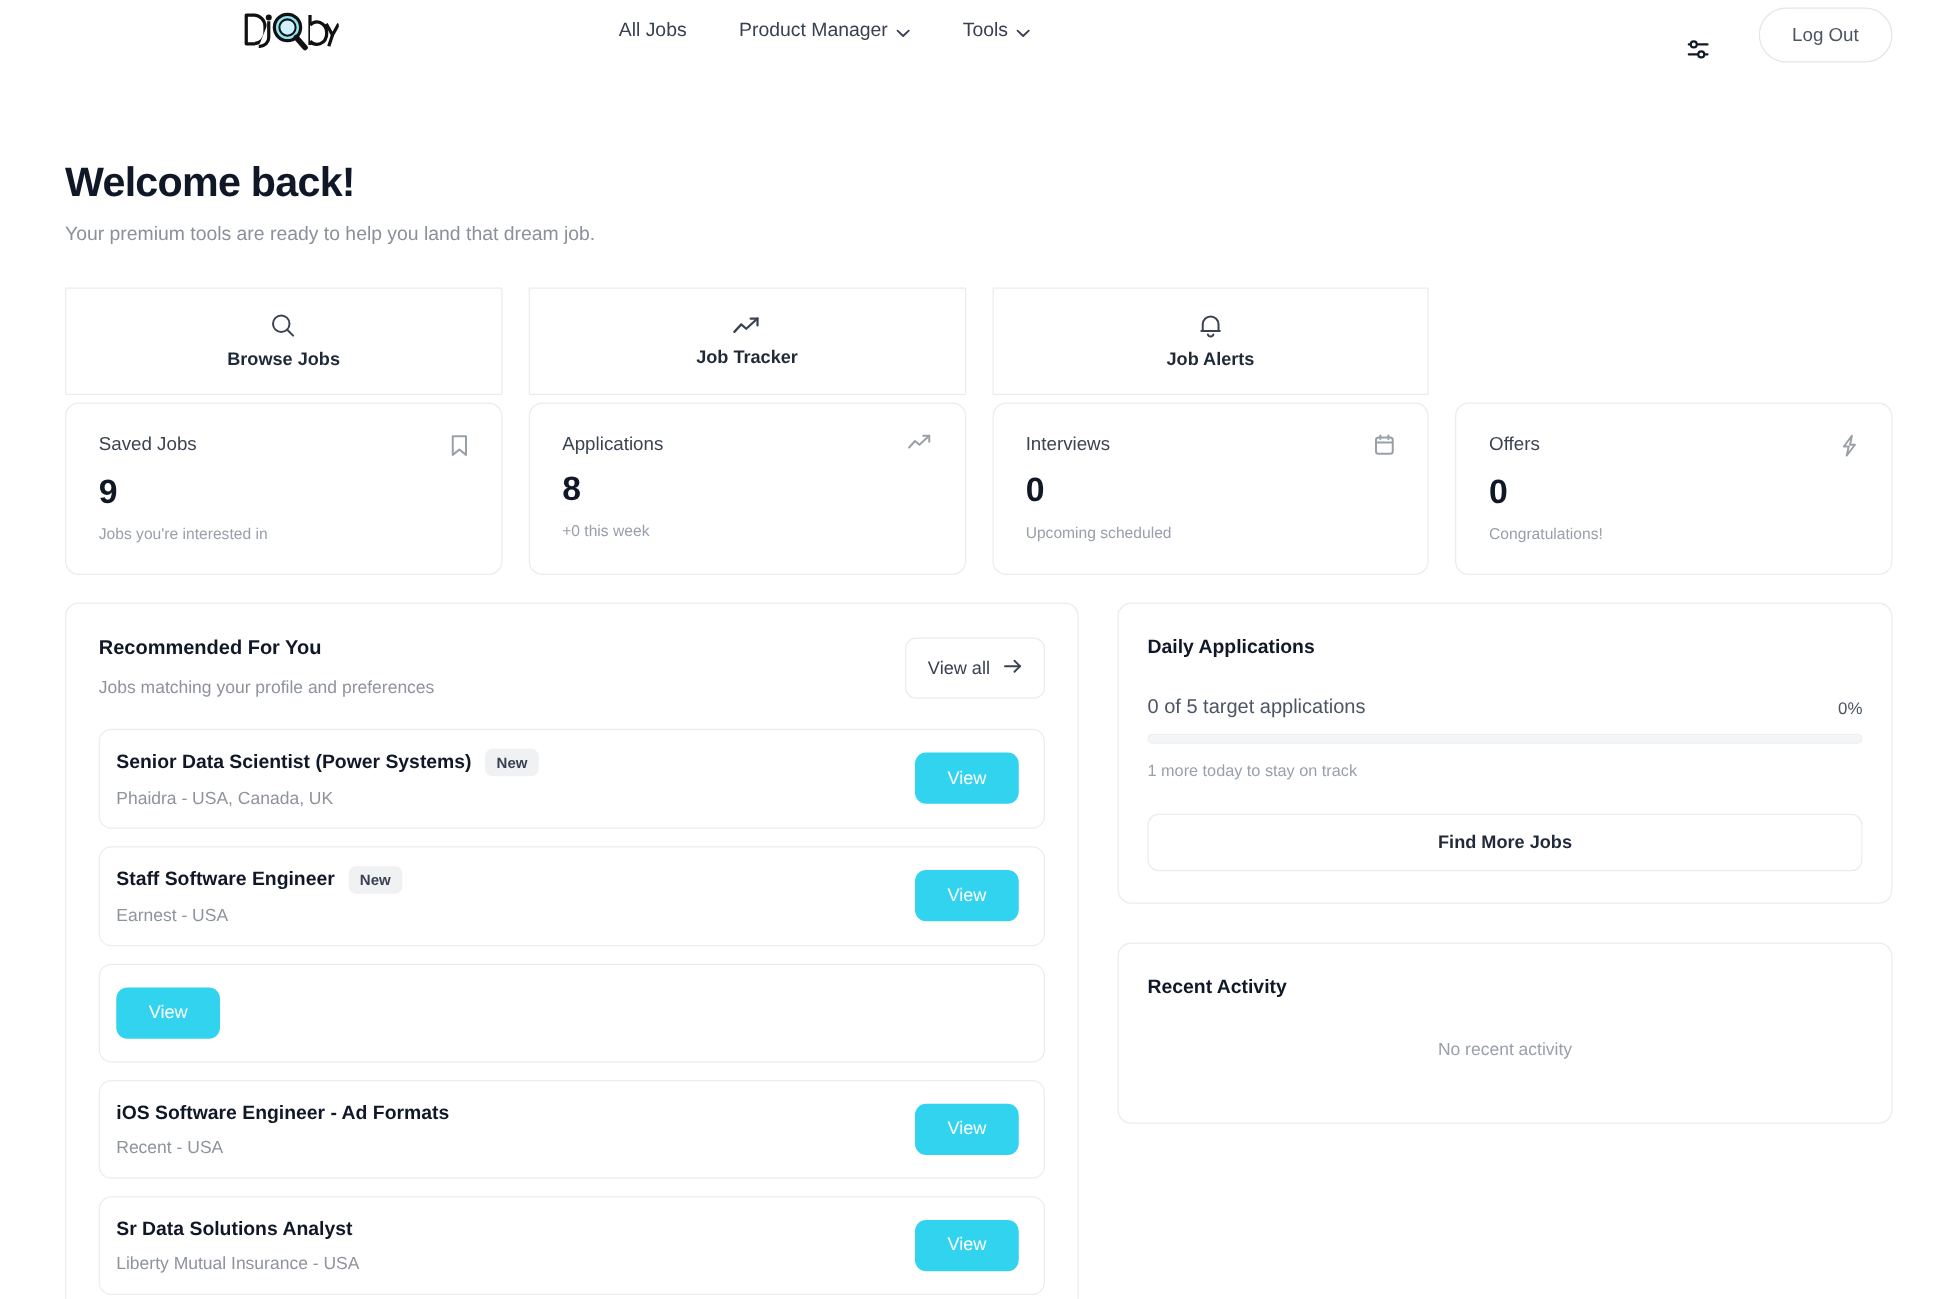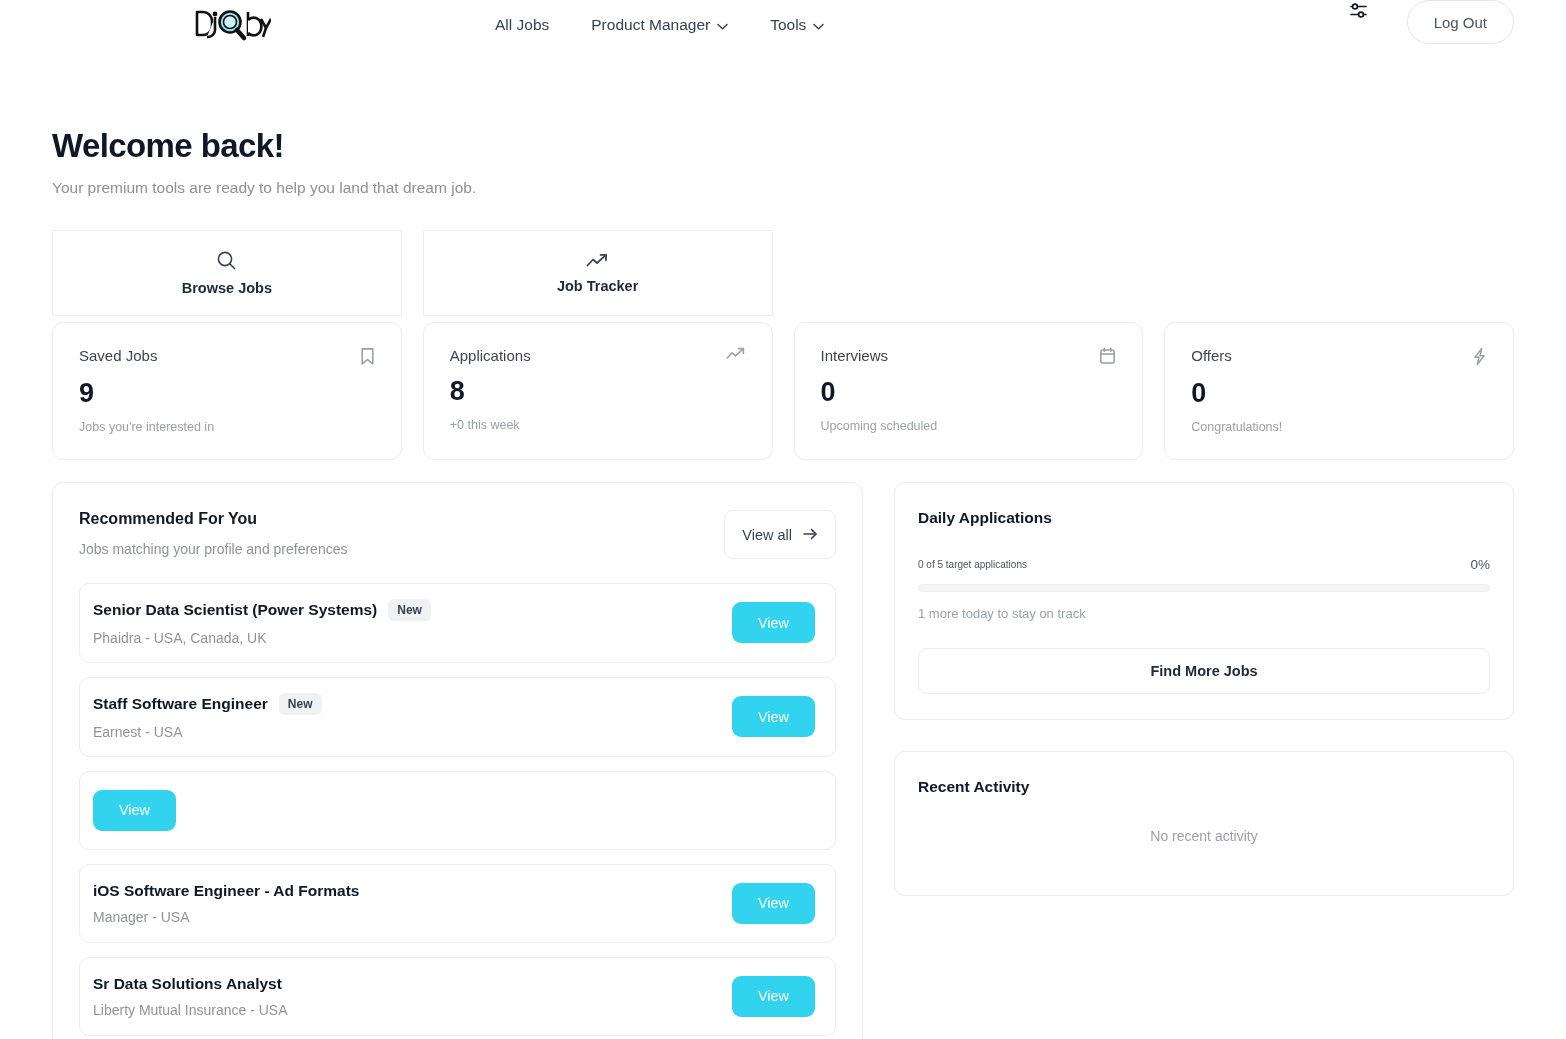--- a/index.html
+++ b/index.html
@@ -57,21 +57,21 @@
     top: 1px;
   }
   .chev svg { display:block; }
 
   .header-right {
     position: absolute;
     right: 52px;
     top: 0;
     height: 50px;
     display: flex;
-    align-items: flex-start;
+    align-items: flex-end;
     gap: 38px;
   }
   .sliders-icon { cursor: pointer; display: flex; align-items: center; }
   .logout-btn {
     border: 1px solid #e3e5e8;
     background: #fff;
     border-radius: 999px;
     padding: 0 26px;
     height: 44px;
     display: flex;
@@ -240,21 +240,21 @@
 
   .daily-panel { padding: 26px 23px 25px 23px; }
   .panel-title { font-size: 15.5px; font-weight: bold; color: #101828; }
 
   .prog-line {
     display: flex;
     align-items: center;
     justify-content: space-between;
     margin-top: 30px;
   }
-  .prog-label { font-size: 10px; color: #4b5563; }
+  .prog-label { font-size: 16px; color: #4b5563; }
   .prog-pct { font-size: 13.5px; color: #4b5563; }
   .prog-track {
     margin-top: 12px;
     height: 8px;
     background: #f4f5f6;
     border: 1px solid #eceef0;
     border-radius: 999px;
     overflow: hidden;
   }
   .prog-fill {
@@ -366,20 +366,29 @@
       <span class="q-icon">
         <svg width="23" height="16" viewBox="0 0 23 16" fill="none">
           <polyline points="1.5,12.5 7,6.5 11,10 20,1.8" stroke="#3b4352" stroke-width="1.8" stroke-linecap="round" stroke-linejoin="round"></polyline>
           <polyline points="14.5,1.8 20,1.8 20,7.3" stroke="#3b4352" stroke-width="1.8" stroke-linecap="round" stroke-linejoin="round"></polyline>
         </svg>
       </span>
       <span class="quick-label">Job Tracker</span>
     </div>
 
 
+    <div class="quick-card">
+      <span class="q-icon">
+        <svg width="19" height="21" viewBox="0 0 19 21" fill="none">
+          <path d="M3.2 14.8 v-5.4 a6.3 6.3 0 0 1 12.6 0 v5.4 h1.1 H2.1 z" stroke="#3b4352" stroke-width="1.6" stroke-linejoin="round"></path>
+          <path d="M7.3 17.6 a2.3 2.3 0 0 0 4.4 0" stroke="#3b4352" stroke-width="1.6" stroke-linecap="round"></path>
+        </svg>
+      </span>
+      <span class="quick-label">Job Alerts</span>
+    </div>
   </div>
 
   <div class="stat-row">
 
     <div class="stat-card">
       <div class="stat-top">
         <span class="stat-label">Saved Jobs</span>
         <span class="stat-icon">
           <svg width="15" height="19" viewBox="0 0 15 19" fill="none">
               <path d="M2.2 1.9 h10.6 v15 l-5.3 -4.3 l-5.3 4.3 z" stroke="#9aa0a8" stroke-width="1.6" stroke-linejoin="round"></path>
@@ -479,21 +488,21 @@
 
         <div class="job-row">
           <button class="view-btn">View</button>
         </div>
 
         <div class="job-row">
           <div class="job-info">
             <div class="job-title-line">
               <span class="job-title">iOS Software Engineer - Ad Formats</span>
             </div>
-            <span class="job-company">Manager - USA</span>
+            <span class="job-company">Recent - USA</span>
           </div>
           <button class="view-btn">View</button>
         </div>
 
         <div class="job-row">
           <div class="job-info">
             <div class="job-title-line">
               <span class="job-title">Sr Data Solutions Analyst</span>
             </div>
             <span class="job-company">Liberty Mutual Insurance - USA</span>

